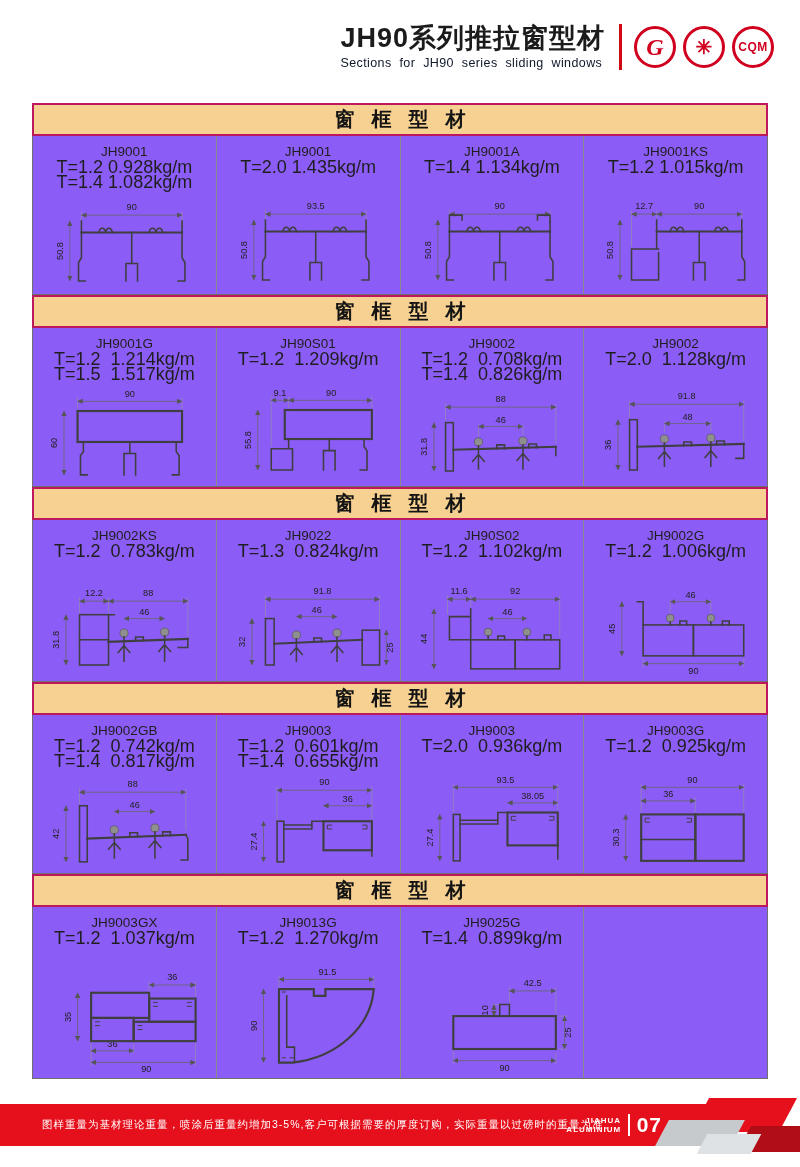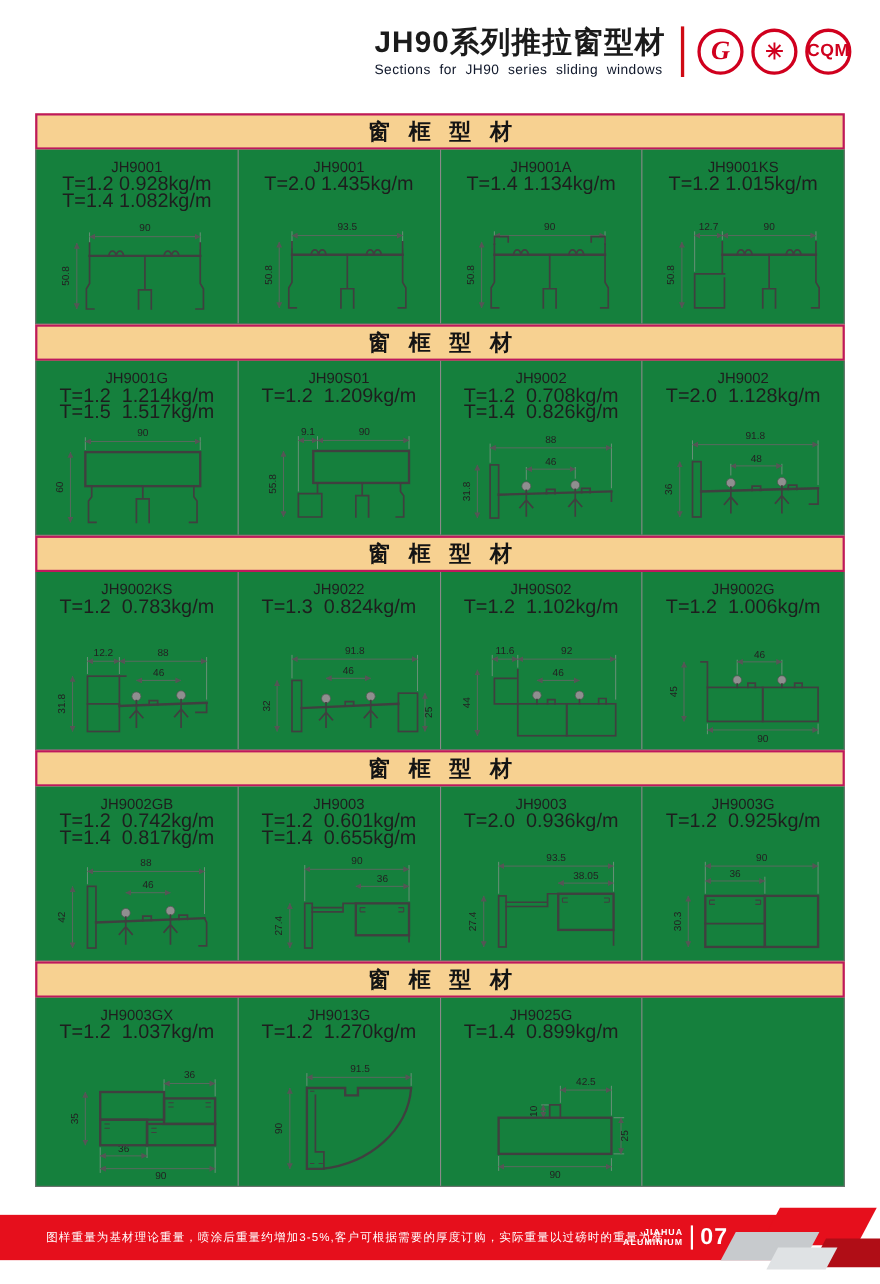--- a/index.html
+++ b/index.html
@@ -11,28 +11,28 @@
   .header { position:absolute; top:24px; right:26px; display:flex; align-items:center; }
   .h-titles { text-align:left; margin-right:14px; }
   .h-title { font-size:27px; font-weight:bold; color:#1b1b1b; letter-spacing:1px; line-height:1.05; }
   .h-sub { font-size:12.5px; color:#0f172a; letter-spacing:0.4px; word-spacing:4px; margin-top:3px; }
   .h-divider { width:3px; height:46px; background:#cf0a14; margin-right:12px; }
   .logos { display:flex; gap:7px; align-items:center; }
   .logo { width:42px; height:42px; border:3px solid #d0001e; border-radius:50%; color:#d0001e;
           display:flex; align-items:center; justify-content:center; font-weight:bold; background:#fff; }
   .logo.g { font-size:24px; font-style:italic; font-family:"Liberation Serif", serif; }
   .logo.star { font-size:20px; }
-  .logo.cqm { font-size:16px; letter-spacing:0.5px; }
+  .logo.cqm { font-size:12px; letter-spacing:0.5px; }
 
   
   .content { position:absolute; left:32px; top:103px; width:736px; }
   .banner { height:33px; background:#f7d191; border:2px solid #be185d;
             display:flex; align-items:center; justify-content:center;
             font-size:20px; font-weight:bold; color:#141414; letter-spacing:17px; text-indent:17px; }
-  .row { display:flex; border:1px solid #6f6f6f; border-top:none; background:#15803d; }
+  .row { display:flex; border:1px solid #6f6f6f; border-top:none; background:#8b5cf6; }
   .row.r1,.row.r2,.row.r4 { height:159px; } .row.r3 { height:162px; } .row.r5 { height:172px;justify-content:space-between; }
   .cell { flex:1 1 0; border-right:1px solid #8a8a8a; padding-top:7px;
           display:flex; flex-direction:column; align-items:center; overflow:hidden; }
   .cell:last-child { border-right:none; }
   .code { font-size:13.5px; color:#1e1e1e; line-height:17px; }
   .spec { font-size:18px; color:#1e1e1e; line-height:15px; white-space:pre; }
   .drawing { width:178px; height:auto; margin-top:auto; margin-bottom:4px; flex:0 0 auto; }
 
   svg text { font-size:9.5px; fill:#222; font-family:"Liberation Sans", sans-serif; }
   .profile { stroke:#3f3f3f; stroke-width:1.6; fill:none; stroke-linecap:square; }

